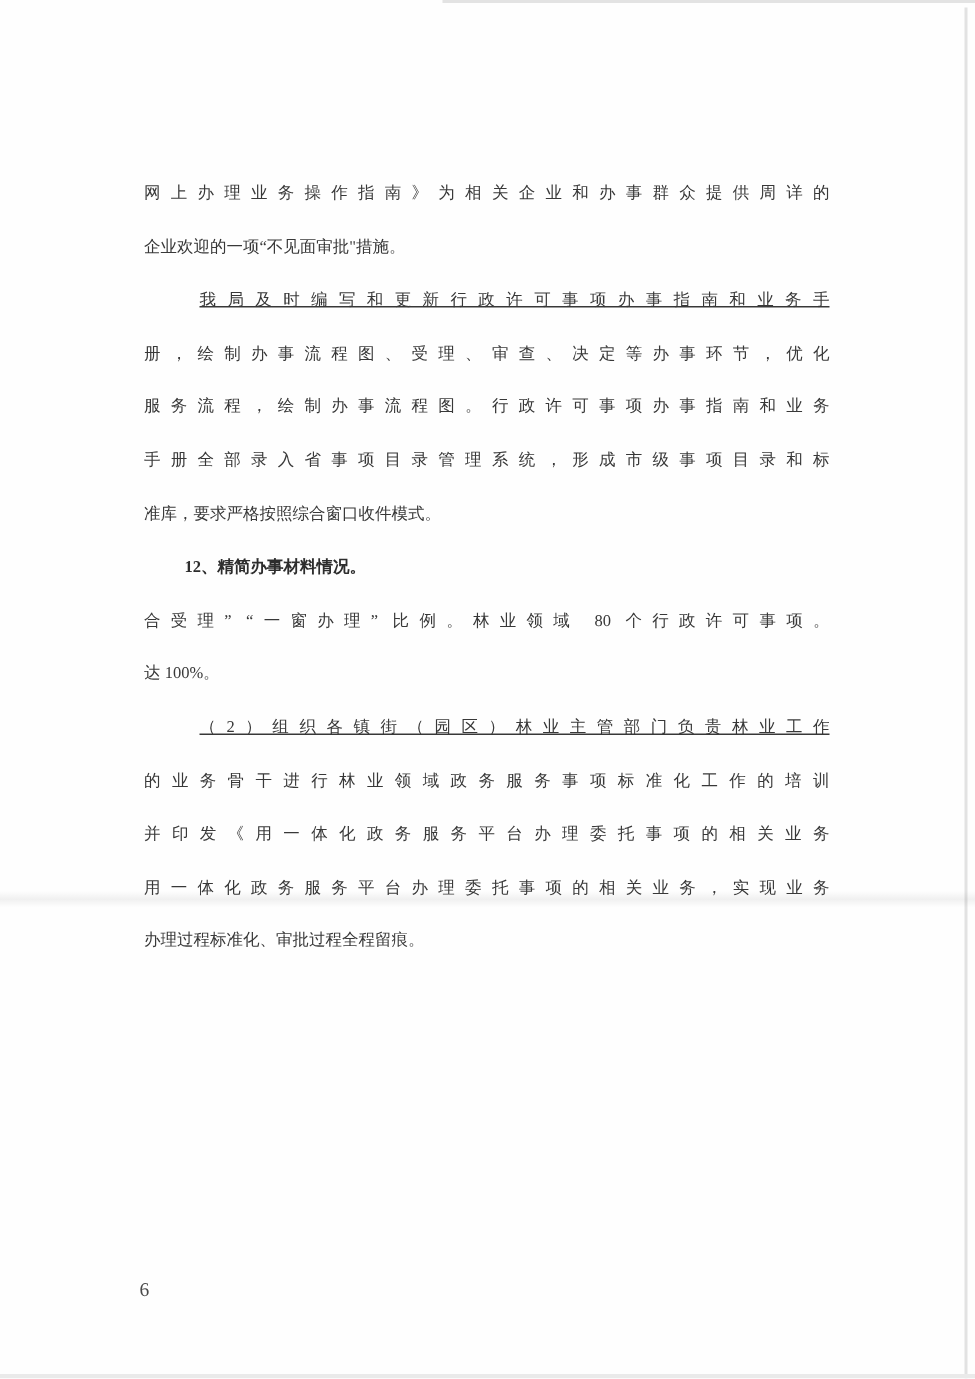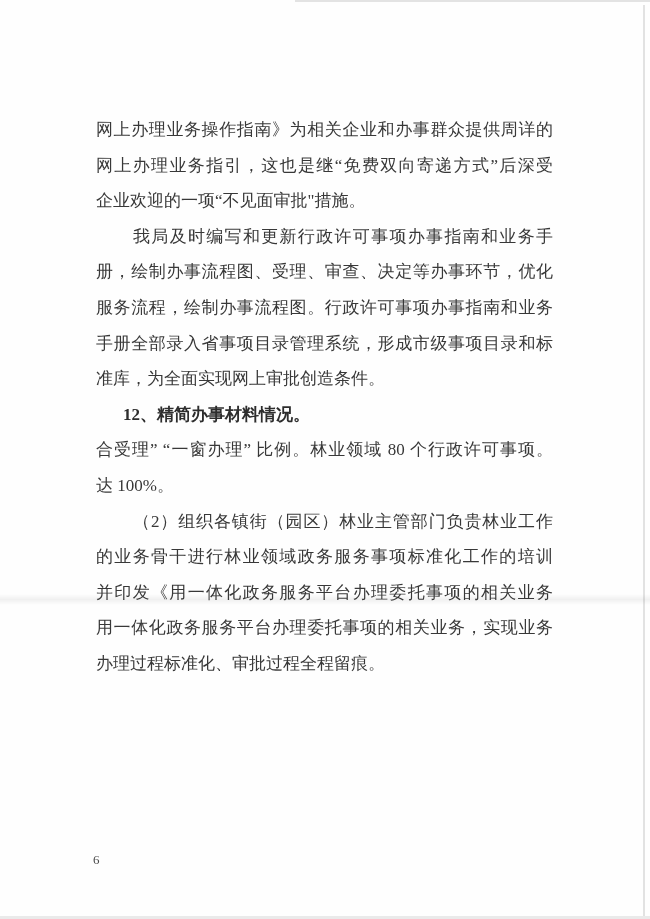--- a/index.html
+++ b/index.html
@@ -45,34 +45,35 @@
     position: absolute;
     top: 594px; left: 0;
     width: 650px; height: 11px;
     background: linear-gradient(to bottom, rgba(0,0,0,0), rgba(0,0,0,0.055) 50%, rgba(0,0,0,0));
   }
   .textblock {
     position: absolute;
     top: 112px;
     left: 96px;
     width: 457px;
-    font-size: 17px;
+    font-size: 11px;
     color: #383838;
   }
   .line {
     height: 35.6px;
     line-height: 35.6px;
     white-space: nowrap;
     text-align: justify;
   }
   .j {
     text-align-last: justify;
   }
   .indent {
     padding-left: 37px;
+    text-decoration: underline;
   }
   .heading {
     padding-left: 27px;
     font-weight: bold;
     color: #2d2d2d;
   }
   .page-number {
     position: absolute;
     top: 851px;
     left: 93px;
@@ -86,27 +87,26 @@
 
 <div class="page">
 
   <div class="scan-top-edge"></div>
   <div class="scan-right-edge"></div>
   <div class="scan-band"></div>
   <div class="scan-bottom-edge"></div>
 
   <div class="textblock">
     <div class="line j">网上办理业务操作指南》为相关企业和办事群众提供周详的</div>
-    <div class="line j">网上办理业务指引，这也是继“免费双向寄递方式”后深受</div>
     <div class="line">企业欢迎的一项“不见面审批"措施。</div>
     <div class="line j indent">我局及时编写和更新行政许可事项办事指南和业务手</div>
     <div class="line j">册，绘制办事流程图、受理、审查、决定等办事环节，优化</div>
     <div class="line j">服务流程，绘制办事流程图。行政许可事项办事指南和业务</div>
     <div class="line j">手册全部录入省事项目录管理系统，形成市级事项目录和标</div>
-    <div class="line">准库，为全面实现网上审批创造条件。</div>
+    <div class="line">准库，要求严格按照综合窗口收件模式。</div>
     <div class="line heading">12、精简办事材料情况。</div>
     <div class="line j">合受理” “一窗办理” 比例。林业领域 80 个行政许可事项。</div>
     <div class="line">达 100%。</div>
     <div class="line j indent">（2）组织各镇街（园区）林业主管部门负贵林业工作</div>
     <div class="line j">的业务骨干进行林业领域政务服务事项标准化工作的培训</div>
     <div class="line j">并印发《用一体化政务服务平台办理委托事项的相关业务</div>
     <div class="line j">用一体化政务服务平台办理委托事项的相关业务，实现业务</div>
     <div class="line">办理过程标准化、审批过程全程留痕。</div>
   </div>
 

